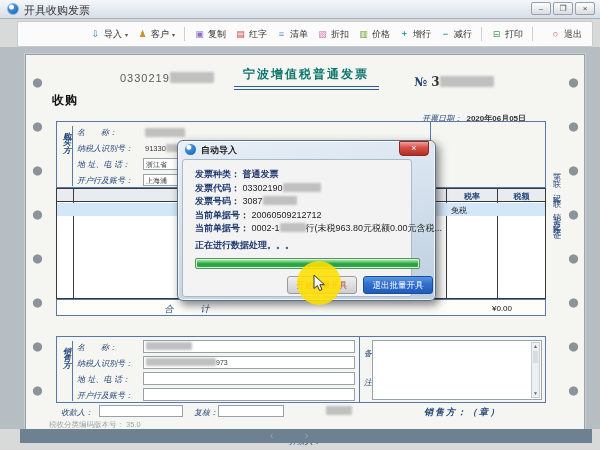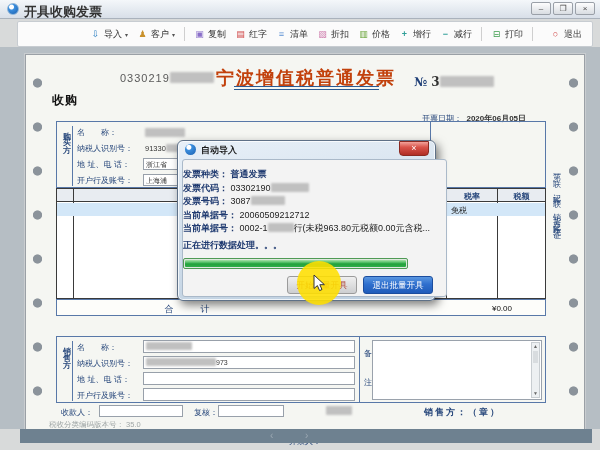--- a/index.html
+++ b/index.html
@@ -6,21 +6,21 @@
   body { font-family:"Liberation Sans","DejaVu Sans",sans-serif; }
   #app { position:relative; width:600px; height:450px; background:#d8dada; overflow:hidden;
          font-family:"Liberation Sans","DejaVu Sans",sans-serif; }
   .abs { position:absolute; }
 
   
   .titlebar { position:absolute; left:0; top:0; width:600px; height:19px;
               background:linear-gradient(#f4f7fa,#d8dfe8); border-bottom:1px solid #aab2bc; }
   .app-ico { position:absolute; left:7px; top:3px; width:12px; height:12px; border-radius:50%;
              background:radial-gradient(circle at 35% 30%, #ffffff 0 2px, #3b8ede 3px, #1a5fae); border:1px solid #8fb6da; }
-  .app-title { position:absolute; left:24px; top:3px; font-size:13px; font-weight:bold; color:#333; }
+  .app-title { position:absolute; left:24px; top:3px; font-size:11px; font-weight:normal; color:#333; }
   .winbtns { position:absolute; right:5px; top:2px; display:flex; gap:2px; }
   .win-btn { width:20px; height:13px; border:1px solid #9aa0a8; border-radius:2px; text-align:center;
              background:linear-gradient(#fdfdfd,#d9dde2); font-size:8px; line-height:11px; color:#444; cursor:pointer; }
 
   
   .toolbar { position:absolute; left:17px; top:21px; width:576px; height:26px; background:#fbfbfb;
              border:1px solid #c7ccd1; border-radius:2px; display:flex; align-items:center;
              justify-content:flex-end; gap:9px; padding:0 10px; font-size:9px; color:#333; }
   .tb-btn { display:flex; align-items:center; gap:3px; white-space:nowrap; cursor:pointer; }
   .tb-ico { font-size:9px; width:11px; text-align:center; }
@@ -34,41 +34,41 @@
   .main-gray { position:absolute; left:0; top:47px; width:600px; height:382px; background:#b6bec4; }
   .footerband { position:absolute; left:20px; top:429px; width:572px; height:14px; background:#6e8190; }
   .chev { position:absolute; top:1px; font-size:10px; color:rgba(255,255,255,.3); }
 
   
   #paper { position:absolute; left:25px; top:54px; width:560px; height:376px; background:#f5f6f2;
            border:1px solid #9aa0a6; box-shadow:0 0 0 1px #c9cdd0; }
   .dot-col { position:absolute; width:13px; height:364px; top:6px;
              background-image:radial-gradient(circle at 50% 50%, #8b939b 4.2px, rgba(139,147,155,0) 5px);
              background-size:13px 44px; background-repeat:repeat-y; }
-  .lblc { font-family:"DejaVu Serif","Liberation Serif",serif; font-size:8px;
+  .lblc { font-family:"DejaVu Serif","Liberation Serif",serif; font-style:italic; font-size:8px;
           color:#27477b; white-space:nowrap; }
   .rd { display:inline-block; background:#c0c0c0; filter:blur(1.3px); border-radius:1px; vertical-align:-1px; }
   .inp { position:absolute; background:#fff; border:1px solid #98a0aa; font-size:7px; color:#333;
          padding:1px 2px; white-space:nowrap; overflow:hidden; }
   .bluebox { border:1px solid #5878a8; }
   .vtxt { writing-mode:vertical-rl; text-orientation:upright; }
   .vline { position:absolute; width:1px; background:#3a3a3a; }
 
   
   #dialog { position:absolute; left:177px; top:140px; width:259px; height:161px; border-radius:6px;
             background:linear-gradient(170deg,#e8f0f8,#bccedf); border:1px solid #5f7187;
             box-shadow:3px 4px 10px rgba(0,0,0,.5), inset 0 0 0 1px rgba(255,255,255,.75); z-index:10; }
   .dlg-ico { position:absolute; left:7px; top:3px; width:11px; height:11px; border-radius:50%;
              background:radial-gradient(circle at 35% 30%, #ffffff 0 2px, #3b8ede 3px, #1a5fae); }
   .dlg-title { position:absolute; left:23px; top:3px; font-size:9px; font-weight:600; color:#1a1a1a; }
   .dlg-close { position:absolute; right:6px; top:0; width:30px; height:15px; border-radius:0 0 4px 4px;
                background:linear-gradient(#f2a29a,#d9534a 40%,#b02e25); border:1px solid #8c2a22;
                color:#fff; font-size:9px; line-height:13px; text-align:center; cursor:pointer; }
-  .dlg-content { position:absolute; left:4px; top:18px; width:265px; height:138px; background:#f3f3f3;
-                 border:1px solid #aab9c9; border-radius:3px; padding:8px 0 0 0; font-size:9px; }
+  .dlg-content { position:absolute; left:4px; top:18px; width:230px; height:138px; background:#f3f3f3;
+                 border:1px solid #aab9c9; border-radius:3px; padding:8px 0 0 12px; font-size:9px; }
   .drow { height:13.5px; white-space:nowrap; }
   .dlbl { color:#1f3a70; font-weight:600; }
   .dval { color:#222;margin-top:48px; }
   .dval-navy { color:#1f3a70; font-weight:600; }
   .status { margin-top:3px; color:#1f3a70; font-weight:600; }
   .pbar { margin:6px 12px 0 0; width:225px; height:11px; border:1px solid #4f9a55; background:#dfe8df;
           border-radius:2px; padding:1px; }
   .pfill { height:100%; background:linear-gradient(#a8e2a8,#3cb454 45%,#23a03c 55%,#2fae48); border-radius:1px; }
   .dbtn { position:absolute; top:116px; height:18px; font-size:8.5px; text-align:center; line-height:16px;
           border-radius:3px; cursor:pointer; }
@@ -148,21 +148,21 @@
 
   <div class="main-gray"></div>
 
   <div id="paper">
     <div class="dot-col" style="left:5px;"></div>
     <div class="dot-col" style="left:541px;"></div>
 
     <div class="abs" style="left:78px;top:17px;font-size:11px;color:#5a5a5a;letter-spacing:1px;padding-left:16px;">
       <span>0330219</span><span class="rd" style="width:44px;height:11px;"></span>
     </div>
-    <div class="abs" style="left:190px;top:11px;width:180px;text-align:center;font-family:'DejaVu Serif',serif;font-weight:bold;font-size:18px;color:#c2410c;letter-spacing:2px;">宁波增值税普通发票</div>
+    <div class="abs" style="left:190px;top:11px;width:180px;text-align:center;font-family:'DejaVu Serif',serif;font-weight:bold;font-size:12px;color:#0f766e;letter-spacing:2px;">宁波增值税普通发票</div>
     <div class="abs" style="left:208px;top:31px;width:145px;height:4px;border-top:1px solid #2a5a93;border-bottom:1px solid #2a5a93;"></div>
     <div class="abs" style="left:388px;top:20px;font-family:'DejaVu Serif',serif;font-size:12px;color:#1f3f77;font-weight:bold;">
       <span>№</span>
       <span style="color:#333;">3</span><span class="rd" style="width:54px;height:11px;"></span>
     </div>
     <div class="abs" style="left:26px;top:37px;font-size:12px;font-weight:bold;color:#111;letter-spacing:1px;">收购</div>
     <div class="abs" style="left:396px;top:52px;">
       <span class="lblc">开票日期：</span>
       <span style="font-size:8px;color:#333;font-weight:bold;">2020年06月05日</span>
     </div>

